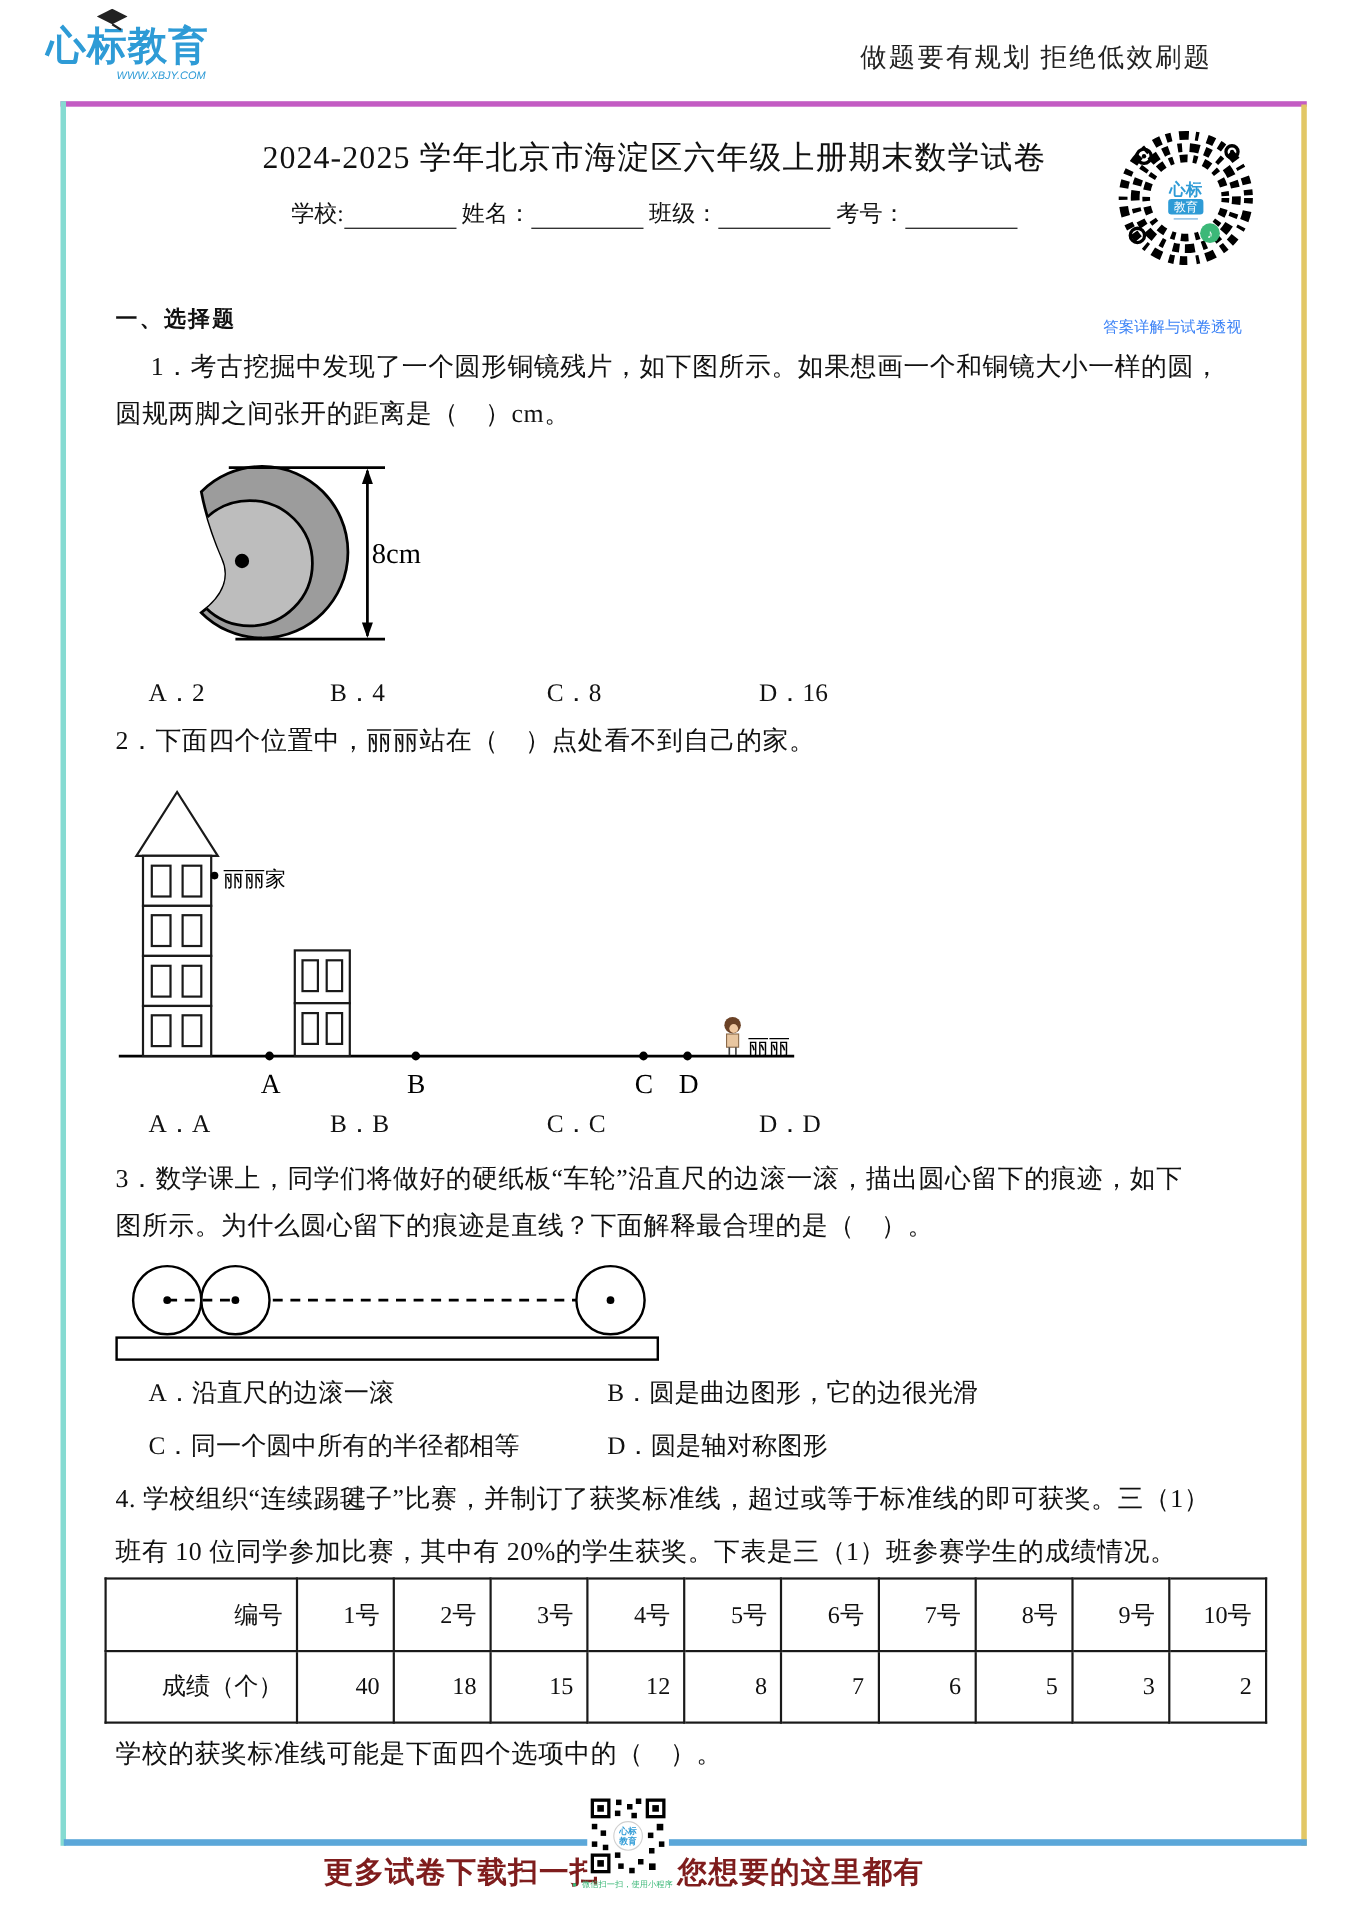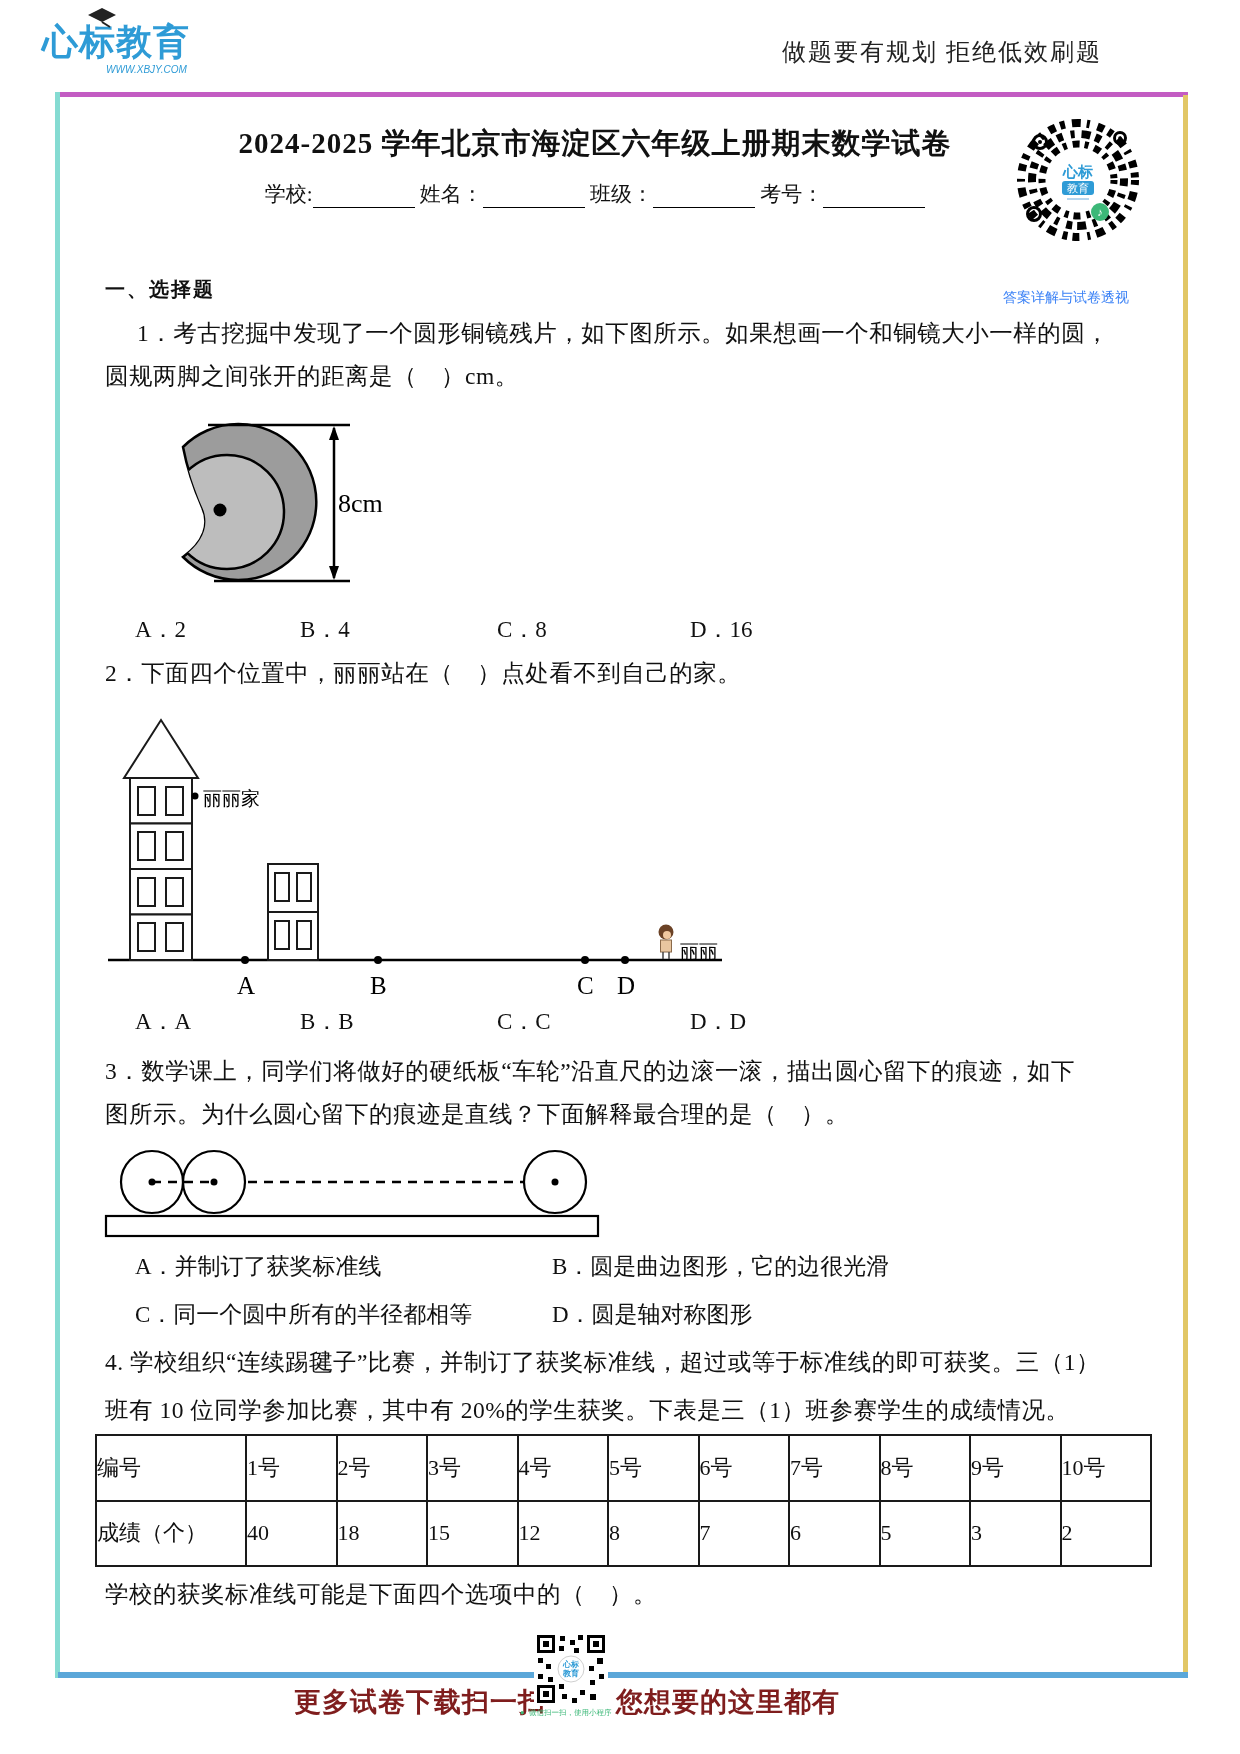--- a/index.html
+++ b/index.html
@@ -13,34 +13,34 @@
              font-size:36px;color:#2e9bd6;transform:skewX(-5deg);letter-spacing:1px;}
   .logo-url{font-family:"Liberation Sans",sans-serif;font-style:italic;font-size:10px;color:#2e9bd6;}
   .slogan{font-size:24px;color:#222;letter-spacing:2px;}
 
   
   .line-top{left:55px;top:92px;width:1133px;height:5px;background:#c35cc3;}
   .line-left{left:55px;top:92px;width:5px;height:1586px;background:#85dbd2;}
   .line-right{left:1183px;top:95px;width:5px;height:1583px;background:#e2c766;}
   .line-bottom{left:58px;top:1672px;width:1130px;height:6px;background:#5ba7d9;}
 
-  .title{left:55px;top:124px;width:1080px;text-align:center;font-size:29px;font-weight:bold;letter-spacing:1px;}
+  .title{left:55px;top:124px;width:1080px;text-align:center;font-size:29px;font-weight:normal;letter-spacing:1px;}
   .fields{left:55px;top:180px;width:1080px;text-align:center;font-size:21px;}
   .blank{display:inline-block;width:102px;height:20px;border-bottom:1.5px solid #000;vertical-align:bottom;}
 
   .sec-head{left:105px;top:276px;font-family:"Liberation Sans",sans-serif;font-weight:bold;font-size:20px;letter-spacing:2px;}
   .side-note{left:1003px;top:289px;font-family:"Liberation Sans",sans-serif;font-size:14px;color:#3b82f6;}
 
   .qtext{left:105px;font-size:23.5px;letter-spacing:0.5px;}
   .optrow{left:0;width:1048px;height:32px;}
   .opt{position:absolute;font-size:23px;white-space:nowrap;}
 
   table.score{position:absolute;left:95px;top:1434px;width:1057px;height:133px;
               border-collapse:collapse;font-size:22px;table-layout:fixed;}
-  table.score td{border:2px solid #1a1a1a;text-align:left;vertical-align:middle;padding:0;}
+  table.score td{border:2px solid #1a1a1a;text-align:right;vertical-align:middle;padding:12px;}
   td.firstcol{width:148px;}
 
   .footer-text{font-family:"Liberation Sans",sans-serif;font-weight:600;font-size:27px;color:#7f1d1d;letter-spacing:1px;}
   .qr-caption{left:520px;top:1708px;width:126px;text-align:left;font-family:Liberation Mono, monospace;
               font-size:7.5px;color:#3cb878;white-space:nowrap;}
 
   svg text{font-family:"Liberation Serif","DejaVu Serif",serif;}
 </style>
 </head>
 <body>
@@ -188,21 +188,21 @@
     <circle cx="114" cy="40" r="31" fill="#fff" stroke="#000" stroke-width="2.2"></circle>
     <circle cx="455" cy="40" r="31" fill="#fff" stroke="#000" stroke-width="2.2"></circle>
     <line x1="52" y1="40" x2="114" y2="40" stroke="#000" stroke-width="2.5" stroke-dasharray="9 7"></line>
     <circle cx="52" cy="40" r="3.5" fill="#000"></circle>
     <circle cx="114" cy="40" r="3.5" fill="#000"></circle>
     <circle cx="455" cy="40" r="3.5" fill="#000"></circle>
     <rect x="6" y="74" width="492" height="20" fill="#fff" stroke="#000" stroke-width="2.2"></rect>
   </svg>
 
   <div class="abs optrow" style="top:1251px;">
-    <span class="opt" style="left:135px;">A．并制订了获奖标准线</span>
+    <span class="opt" style="left:135px;">A．沿直尺的边滚一滚</span>
     <span class="opt" style="left:552px;">B．圆是曲边图形，它的边很光滑</span>
   </div>
   <div class="abs optrow" style="top:1299px;">
     <span class="opt" style="left:135px;">C．同一个圆中所有的半径都相等</span>
     <span class="opt" style="left:552px;">D．圆是轴对称图形</span>
   </div>
 
   <div class="abs qtext nowrap" style="top:1346px;">4. 学校组织“连续踢毽子”比赛，并制订了获奖标准线，超过或等于标准线的即可获奖。三（1）</div>
   <div class="abs qtext nowrap" style="top:1394px;">班有 10 位同学参加比赛，其中有 20%的学生获奖。下表是三（1）班参赛学生的成绩情况。</div>
 

